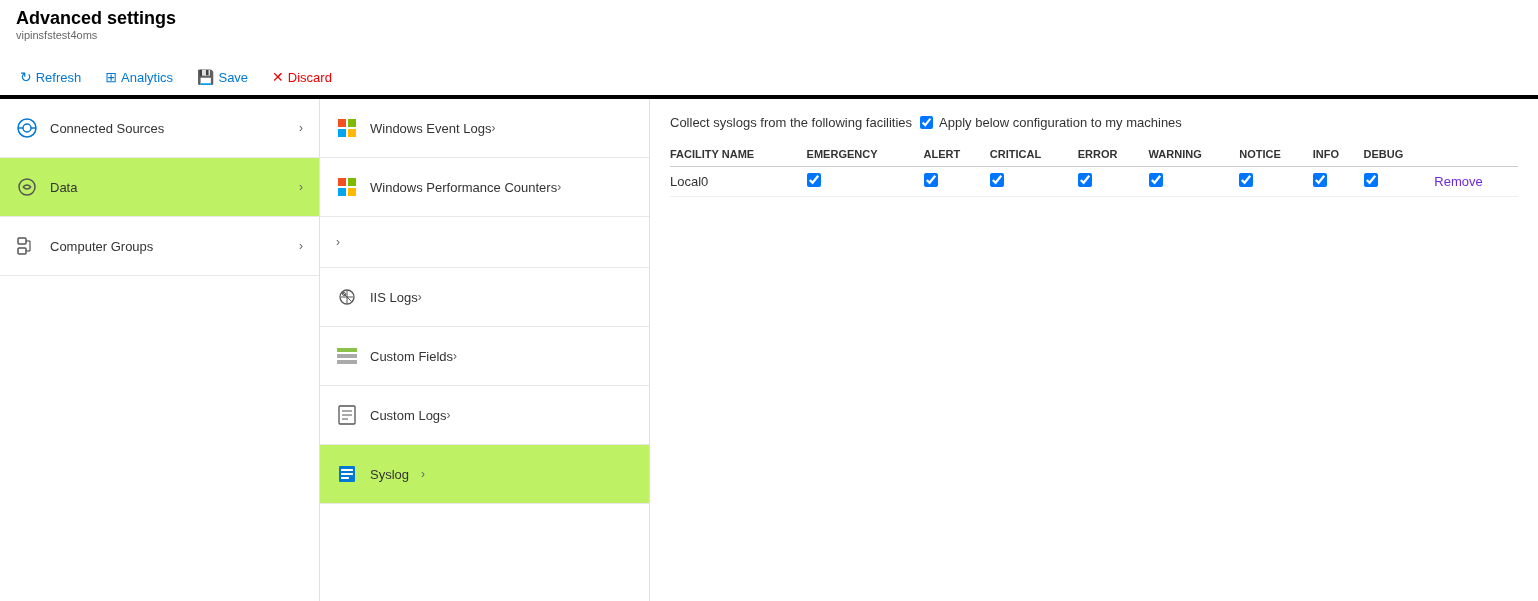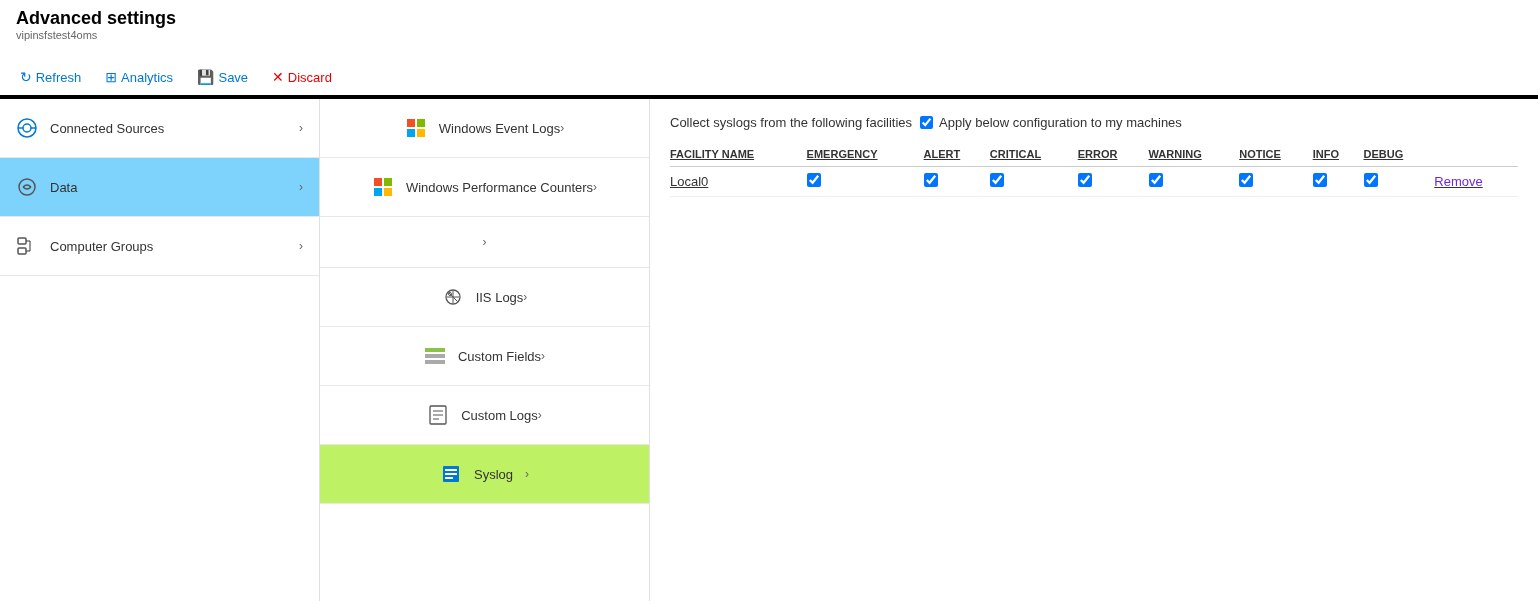--- a/index.html
+++ b/index.html
@@ -12,45 +12,45 @@
     .toolbar { display: flex; align-items: center; gap: 16px; padding: 4px 0; }
     .toolbar-btn { display: flex; align-items: center; gap: 4px; cursor: pointer; color: #0078d4; font-size: 13px; background: none; border: none; padding: 2px 4px; }
     .toolbar-icon { font-size: 14px; }
 
     
     .main-layout { display: flex; height: calc(100vh - 80px); }
 
     
     .sidebar { width: 320px; border-right: 1px solid #e0e0e0; flex-shrink: 0; }
     .sidebar-item { display: flex; align-items: center; justify-content: space-between; padding: 18px 16px; cursor: pointer; border-bottom: 1px solid #e8e8e8; }
-    .sidebar-item.active { background: #7dd3fc; }
+    .sidebar-item.active { background: #bef264; }
     .sidebar-item-left { display: flex; align-items: center; gap: 12px; }
     .sidebar-item-icon { width: 22px; height: 22px; display: flex; align-items: center; justify-content: center; font-size: 16px; color: #0078d4; }
     .sidebar-item-label { font-size: 13px; color: #333; }
     .chevron { color: #666; font-size: 12px; }
 
     
     .middle-panel { width: 330px; border-right: 1px solid #e0e0e0; flex-shrink: 0; }
-    .middle-item { display: flex; align-items: center; justify-content: center; padding: 18px 16px; cursor: pointer; border-bottom: 1px solid #e8e8e8; }
+    .middle-item { display: flex; align-items: center; justify-content: flex-start; padding: 18px 16px; cursor: pointer; border-bottom: 1px solid #e8e8e8; }
     .middle-item.active { background: #bef264; gap: 12px; }
     .middle-item-left { display: flex; align-items: center; gap: 12px; }
     .middle-item-icon { width: 22px; height: 22px; display: flex; align-items: center; justify-content: center; }
     .middle-item-label { font-size: 13px; color: #333; }
 
     
     .right-panel { flex: 1; padding: 16px 20px; overflow: auto; }
     .right-header { display: flex; align-items: center; gap: 8px; margin-bottom: 12px; flex-wrap: wrap; }
     .right-header-text { font-size: 13px; color: #333; }
     .apply-check { display: flex; align-items: center; gap: 6px; font-size: 13px; color: #333; }
 
     .facility-input-row { display: flex; align-items: center; gap: 0; margin-bottom: 16px; }
     .facility-input { flex: 1; border: 1px solid #ccc; padding: 6px 10px; font-size: 13px; color: #999; outline: none; }
     .add-btn { background: #0078d4; color: #fff; border: none; padding: 6px 10px; cursor: pointer; font-size: 16px; font-weight: bold; height: 32px; display: flex; align-items: center; }
 
-    .facility-table { width: 100%; border-collapse: collapse; text-decoration: underline; }
+    .facility-table { width: 100%; border-collapse: collapse; }
     .facility-table th { text-align: left; font-size: 11px; font-weight: 700; color: #333; padding: 6px 8px 6px 0; border-bottom: 1px solid #ccc; text-transform: uppercase; }
     .facility-table td { padding: 6px 8px 6px 0; font-size: 13px; border-bottom: 1px solid #eee; vertical-align: middle; }
     .facility-table input[type="checkbox"] { width: 14px; height: 14px; }
     .remove-link { color: #6d28d9; cursor: pointer; text-decoration: none; font-size: 13px; }
 
     
     .win-icon svg { width: 18px; height: 18px; }
 
     
     .connected-icon { font-size: 18px; color: #0078d4; }

